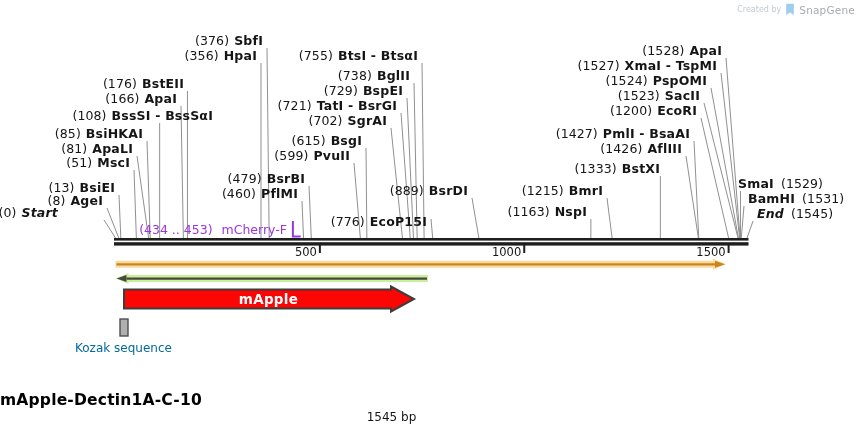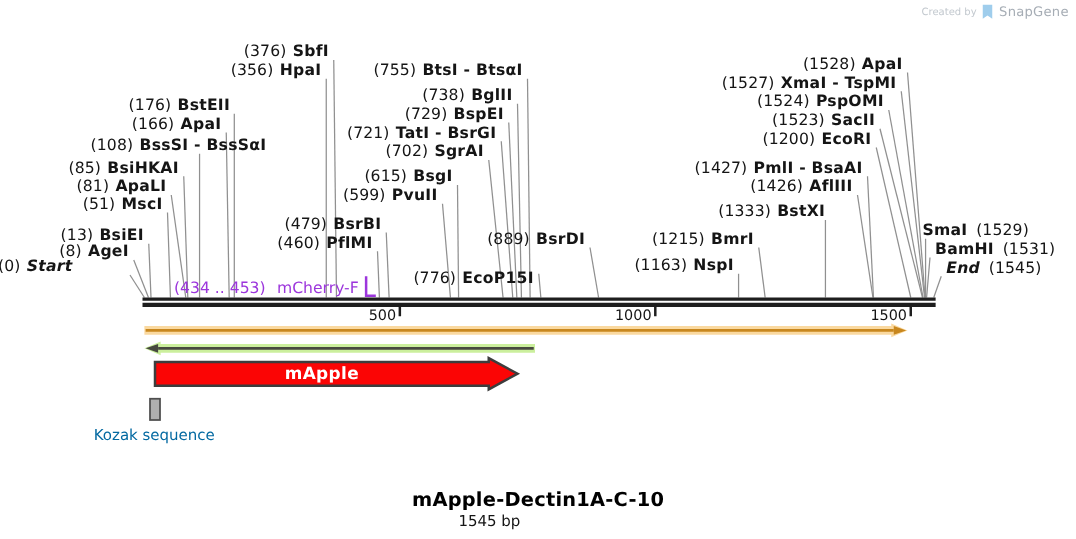--- a/index.html
+++ b/index.html
@@ -9,22 +9,22 @@
   .site-label{position:absolute;white-space:nowrap;font-size:12.5px;line-height:13px;color:#151515;cursor:pointer;}
   .site-label .ps{letter-spacing:0.1px;}
   .site-label .nm{font-weight:700;margin-left:5px;letter-spacing:0.2px;}
   .site-label.la .nm{margin-left:0;}
   .site-label.la .ps{margin-left:7px;}
   .it{font-style:italic;}
   .primer-label{position:absolute;white-space:nowrap;font-size:12.5px;line-height:13px;cursor:pointer;margin-top:17px;}
   .primer-label .nm{margin-left:9px;}
   .ruler-num{position:absolute;font-size:11.5px;line-height:12px;color:#151515;white-space:nowrap;}
   .kozak-label{position:absolute;left:75px;top:341px;font-size:12px;color:#0369a1;}
-  .feature-label{position:absolute;text-align:center;font-weight:700;font-size:13.5px;line-height:16px;color:#fff;letter-spacing:0.3px;}
-  .map-title{position:absolute;left:0;width:861px;top:391px;text-align:center;font-size:15.5px;font-weight:700;color:#000;letter-spacing:0.2px;}
+  .feature-label{position:absolute;text-align:center;font-weight:700;font-size:13.5px;line-height:16px;color:#fff;letter-spacing:0.3px;padding-left:11px;}
+  .map-title{position:absolute;left:0;width:861px;top:391px;text-align:left;font-size:15.5px;font-weight:700;color:#000;letter-spacing:0.2px;}
   .map-sub{position:absolute;left:0;width:783px;top:410px;text-align:center;font-size:12px;color:#151515;}
   .watermark{position:absolute;top:3px;right:6px;display:flex;align-items:center;gap:4px;}
   .wm-created{font-size:8px;color:#c3c9cf;}
   .wm-brand{font-size:10.5px;color:#a6adb5;font-weight:500;letter-spacing:0.2px;}
 </style>
 </head>
 <body>
 
 <div class="canvas">
   <svg id="map-svg" width="861" height="431">

